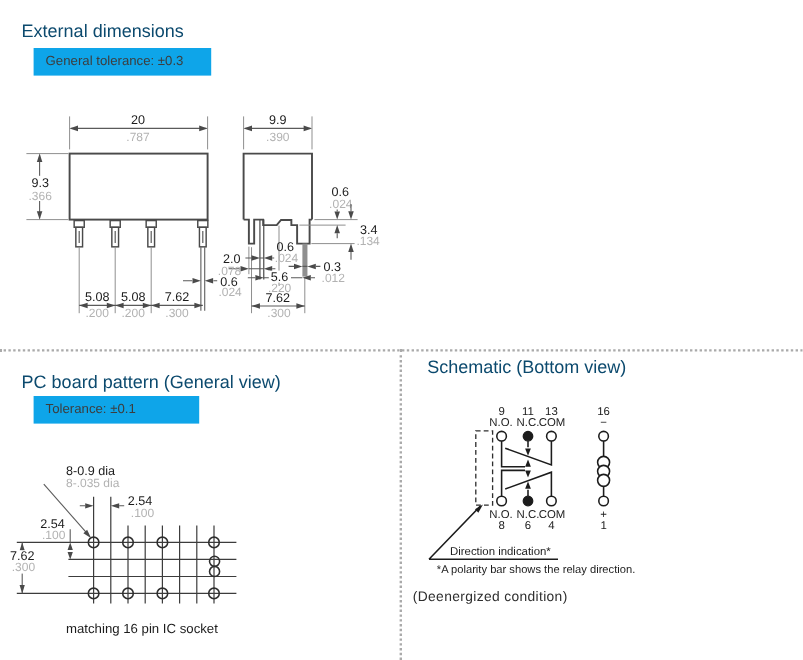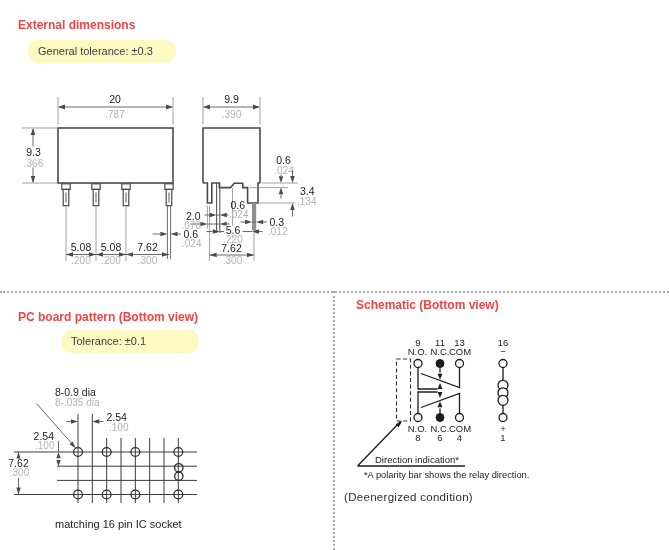--- a/index.html
+++ b/index.html
@@ -1,20 +1,20 @@
 <!DOCTYPE html>
 <html><head>
 <meta charset="utf-8">
 <style>
   html,body{margin:0;padding:0;background:#fff;}
   .page{position:relative;width:669px;height:550px;background:#fff;overflow:hidden;
         font-family:"Liberation Sans",sans-serif;}
-  .sec-title{position:absolute;font-size:12px;font-weight:bold;color:#ef4444;white-space:nowrap;}
-  .tolbox{position:absolute;background:#fef9c3;color:#3d3d3d;font-size:11px;line-height:17px;
-          padding:3px 0 3px 10px;border-radius:10px;}
+  .sec-title{position:absolute;font-size:15px;font-weight:normal;color:#0c4a6e;white-space:nowrap;}
+  .tolbox{position:absolute;background:#0ea5e9;color:#3d3d3d;font-size:11px;line-height:17px;
+          padding:3px 0 3px 10px;}
   .divider-h{position:absolute;left:0;top:291px;width:669px;height:0;border-top:2px dotted #aaa;}
   .divider-v{position:absolute;left:333px;top:291px;height:259px;width:0;border-left:2px dotted #aaa;}
   svg{position:absolute;overflow:visible;}
   svg text{font-family:"Liberation Sans",sans-serif;}
   .mm{font-size:10.5px;fill:#1c1c1c;}
   .in{font-size:10px;fill:#b2b2b2;}
   .sch{font-size:9.5px;fill:#1c1c1c;}
   .bodyf{fill:#fff;stroke:#4a4a4a;stroke-width:1.6;}
   .bodyo{fill:none;stroke:#4a4a4a;stroke-width:1.6;}
   .pin{fill:#fff;stroke:#4a4a4a;stroke-width:1.2;}
@@ -189,22 +189,22 @@
         <polygon class="arr" points="254,255 247,252.7 247,257.3"></polygon>
         <text class="mm" x="231.5" y="251.5" text-anchor="middle">7.62</text>
         <text class="in" x="232.5" y="264" text-anchor="middle">.300</text>
       </g>
     </g>
   </svg>
 
   <div class="divider-h"></div>
   <div class="divider-v"></div>
 
-  <div class="sec-title" style="left:18px;top:310px;">PC board pattern (Bottom view)</div>
-  <div class="tolbox" style="left:28px;top:330px;width:128px;margin-left:33px;">
+  <div class="sec-title" style="left:18px;top:310px;">PC board pattern (General view)</div>
+  <div class="tolbox" style="left:28px;top:330px;width:128px;">
     <div>Tolerance: ±0.1</div>
   </div>
 
   <svg style="left:0;top:380px;" width="333" height="160" viewBox="0 380 333 160">
 
     <g>
       <path class="grid" d="M78 414 V503 M92.33 414 V503 M106.67 438 V503 M121 438 V503 M135.33 438 V503 M149.67 438 V503 M164 438 V503 M178.33 438 V503"></path>
       <path class="grid" d="M14 452 H197 M57 466.2 H197 M57 480.4 H197 M14 494.5 H197"></path>
     </g>
 

